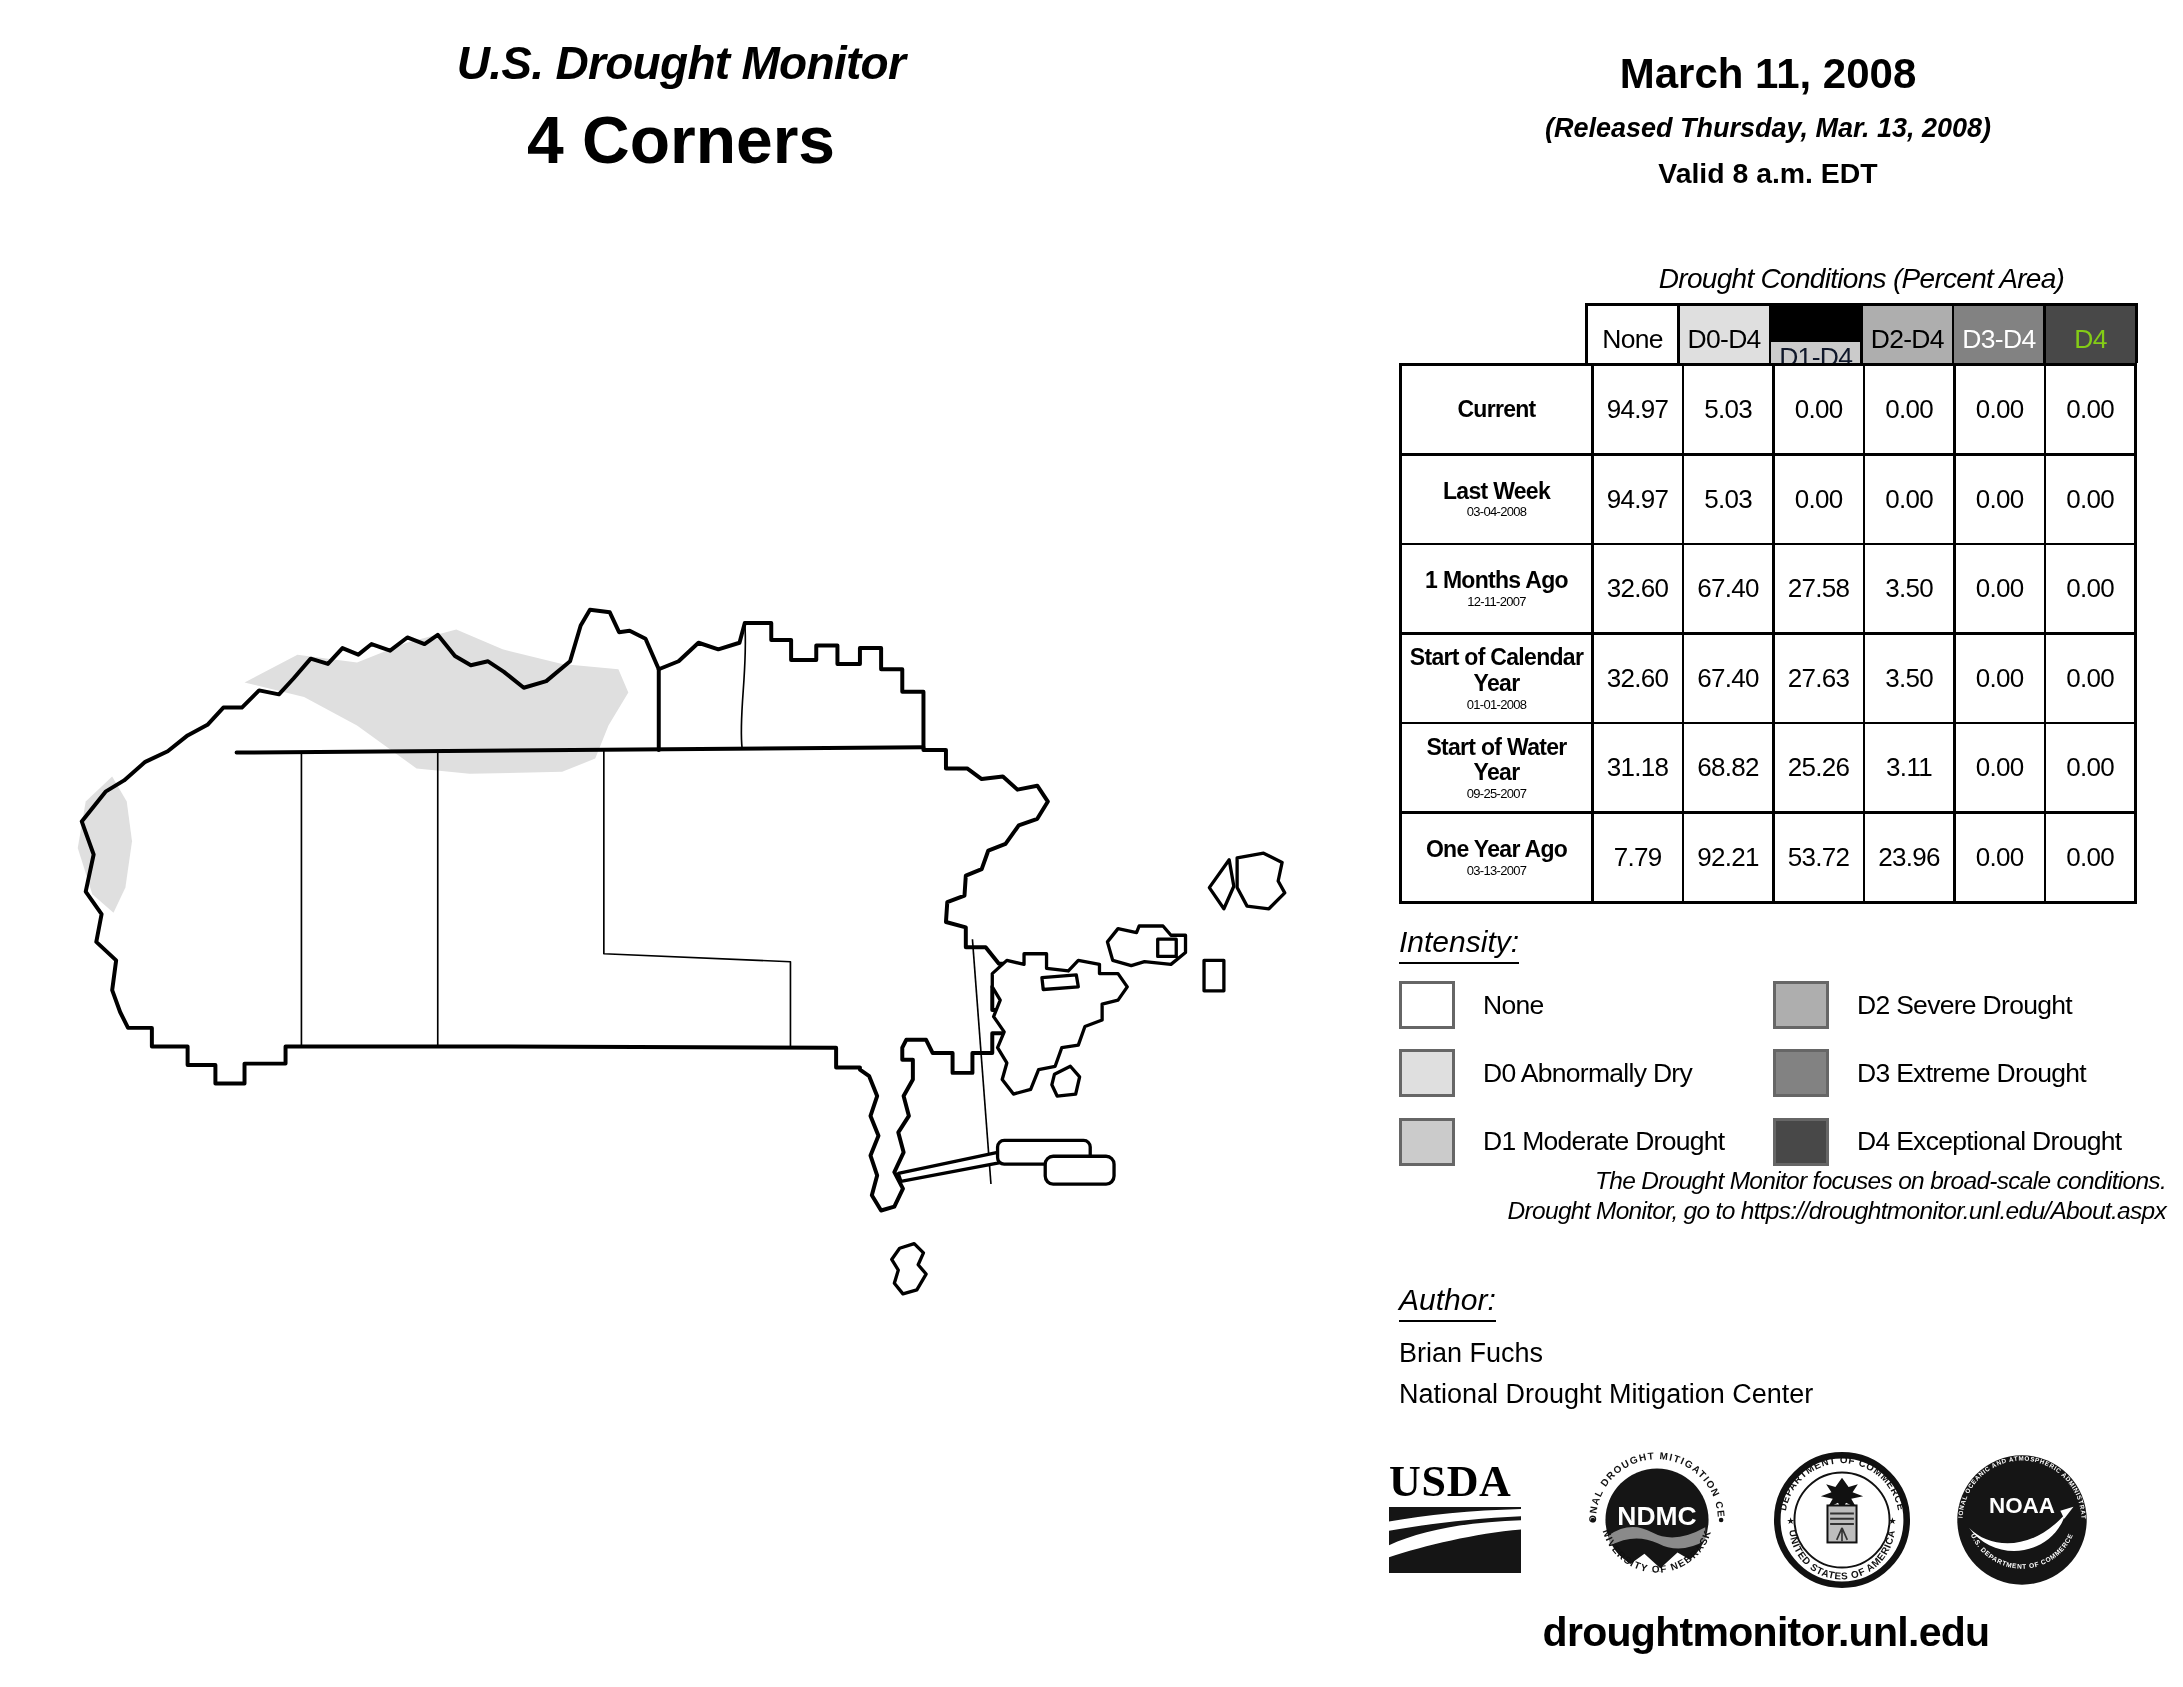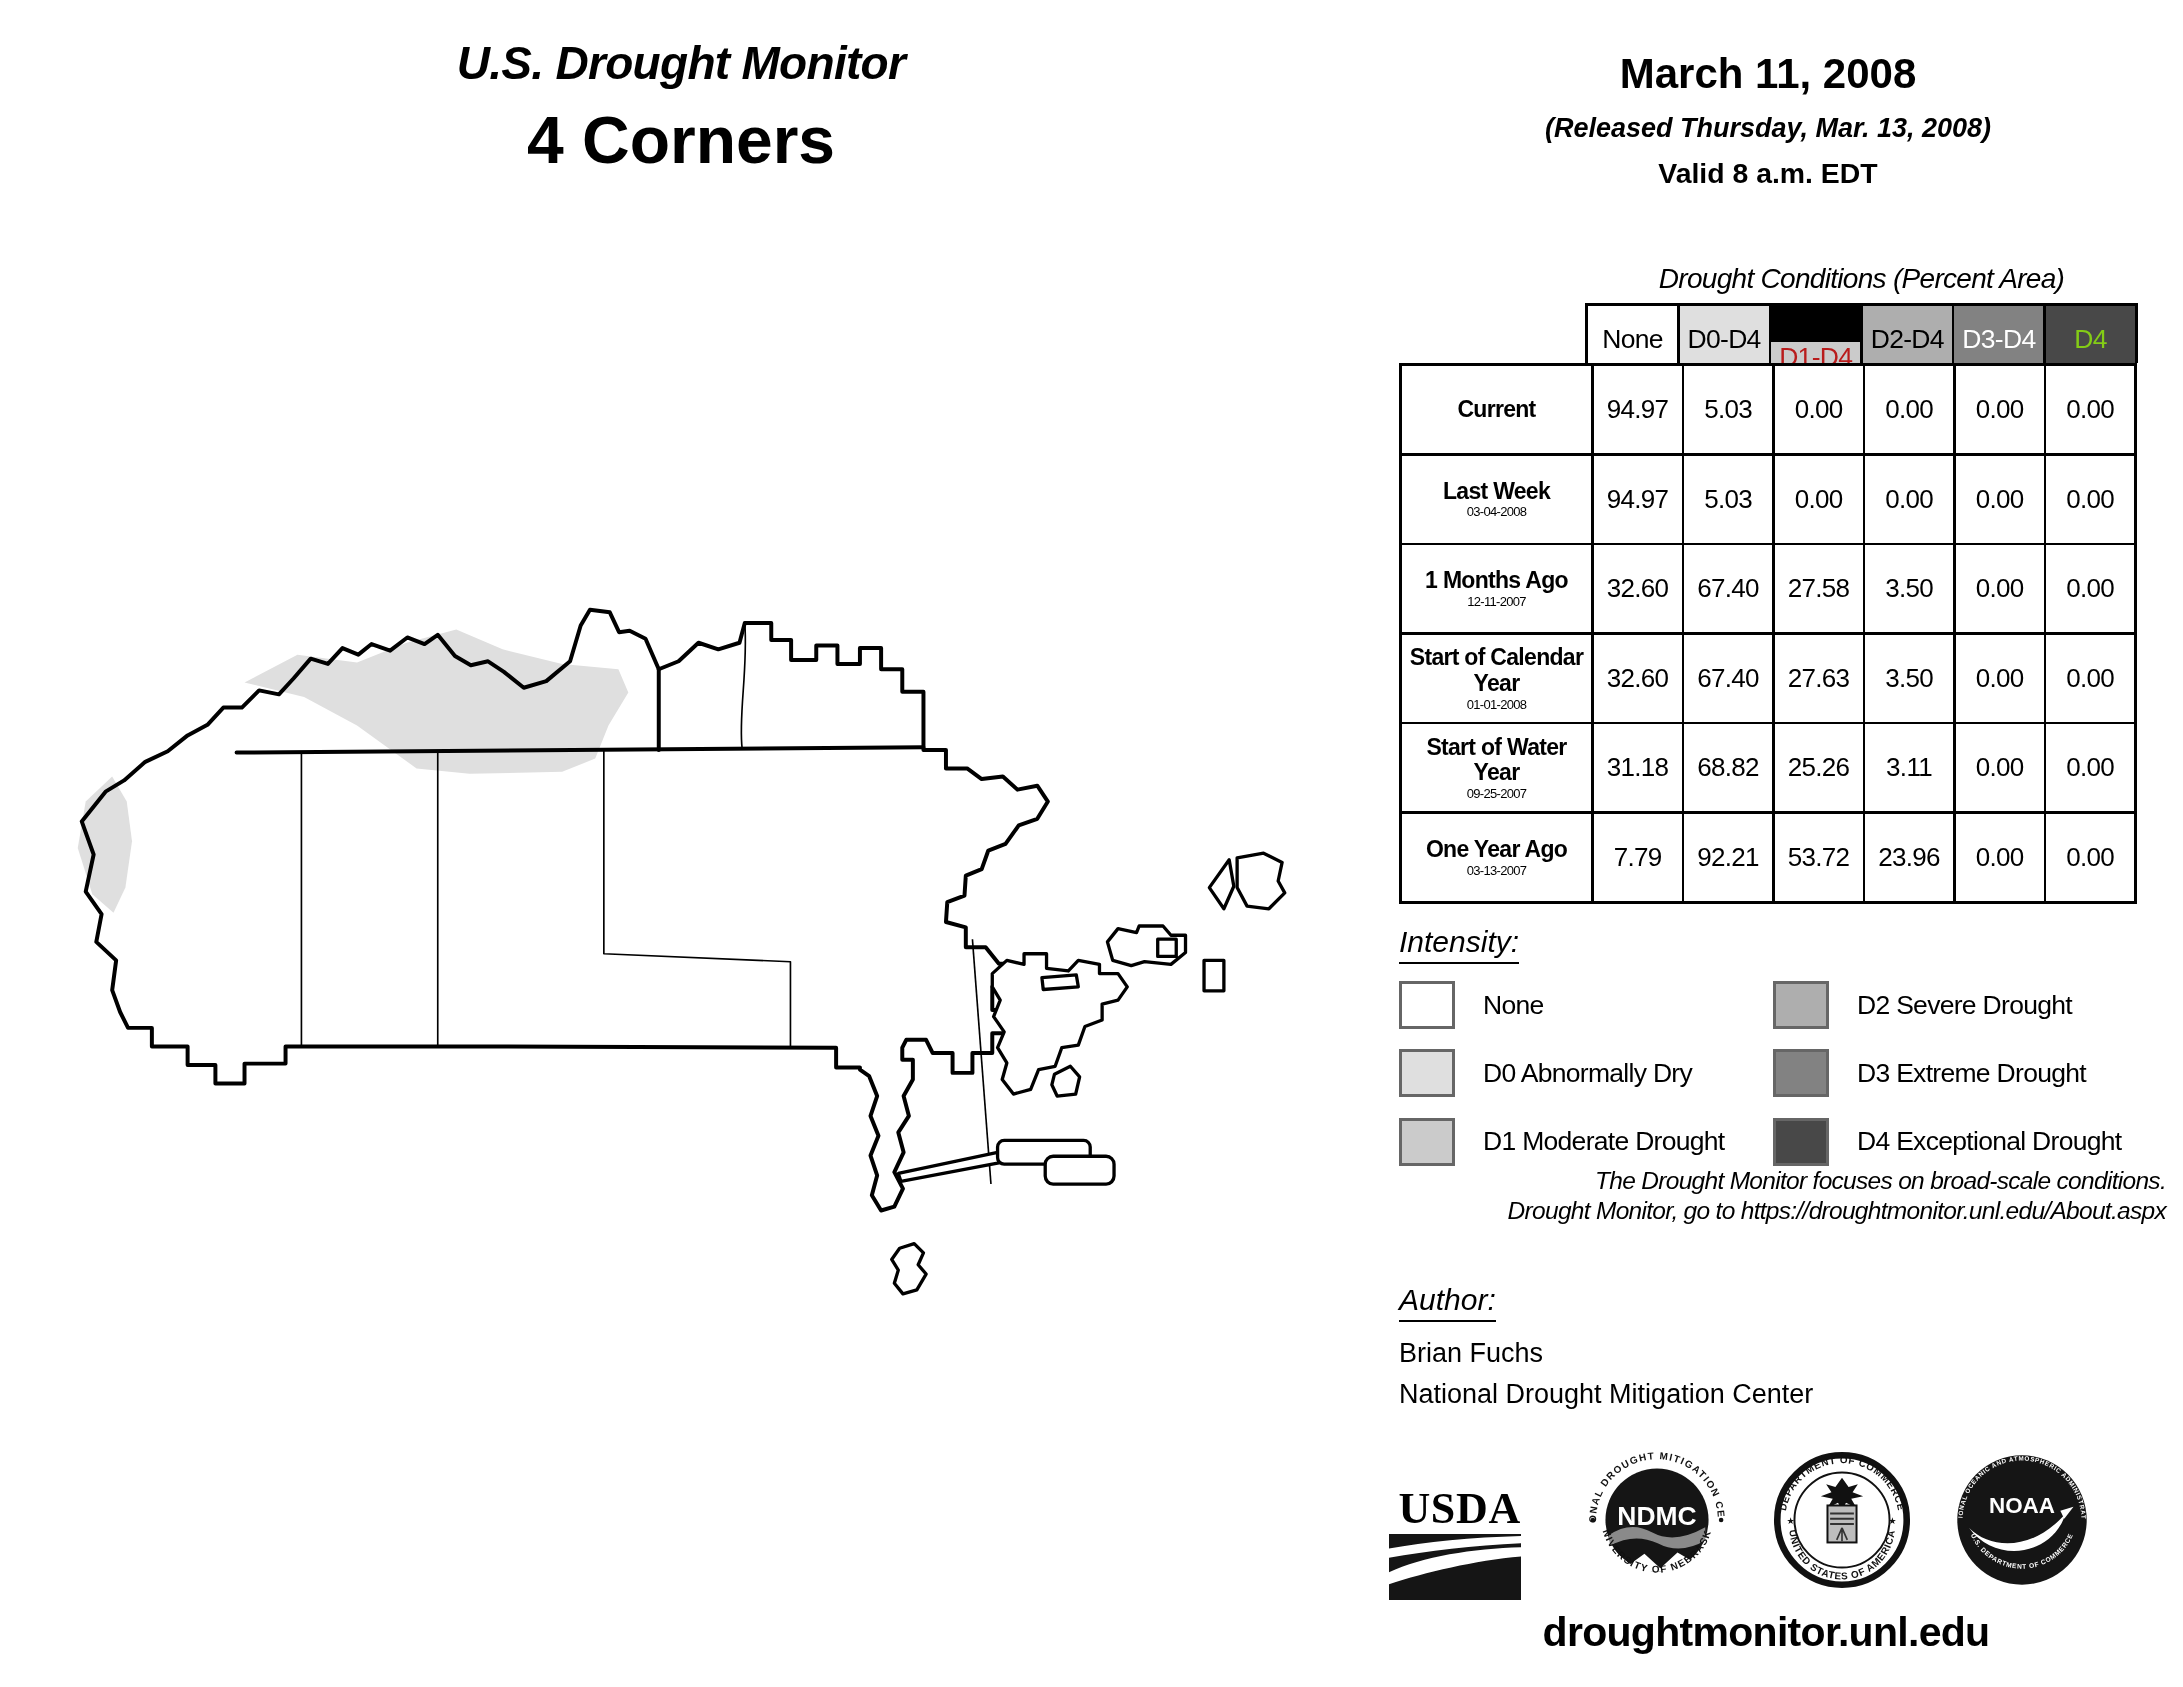--- a/index.html
+++ b/index.html
@@ -44,21 +44,21 @@
   .swatch{width:56px;height:48px;border:3.3px solid #666;box-sizing:border-box;margin-right:28px;flex:none;}
   .legend-label{font-size:26.5px;letter-spacing:-0.7px;}
   
   .disclaimer{left:1399px;top:1166px;width:767px;font-size:24.5px;font-style:italic;
     line-height:30px;letter-spacing:-0.7px;text-align:right;}
   .author-heading{left:1399px;top:1283px;font-size:30px;font-style:italic;
     border-bottom:2.6px solid #000;padding-bottom:2.6px;}
   .author-name{left:1399px;top:1338px;font-size:27px;}
   .author-org{left:1399px;top:1379px;font-size:27px;}
   
-  .usda{left:1389px;top:1456px;width:132px;text-align:right;margin-top:27px;}
+  .usda{left:1389px;top:1456px;width:132px;text-align:left;}
   .usda-text{font-family:"Liberation Serif", serif;font-weight:bold;font-size:44px;letter-spacing:0.7px;}
   .logo-ndmc{left:1581px;top:1444px;}
   .logo-doc{left:1772px;top:1450px;}
   .logo-noaa{left:1952px;top:1450px;}
   .site-url{left:1442px;top:1609px;width:648px;text-align:center;
     font-size:41px;font-weight:bold;letter-spacing:-0.7px;}
   
   .map{left:46px;top:603px;}
   .map .landfill{fill:#fff;stroke:none;}
   .map .thick{fill:none;stroke:#000;stroke-width:6;stroke-linejoin:round;stroke-linecap:round;}
@@ -77,21 +77,21 @@
 <div class="abs date-block">
   <div class="date-main">March 11, 2008</div>
   <div class="date-released">(Released Thursday, Mar. 13, 2008)</div>
   <div class="date-valid">Valid 8 a.m. EDT</div>
 </div>
 
 <div class="abs table-caption">Drought Conditions (Percent Area)</div>
 <div class="abs header-strip">
     <div class="hcell" style="background: rgb(255, 255, 255); color: rgb(0, 0, 0);">None</div>
     <div class="hcell" style="background: rgb(223, 223, 223); color: rgb(0, 0, 0);">D0-D4</div>
-    <div class="hcell" style="background: rgb(203, 203, 203); color: #b91c1c; margin-top: 36px;">D1-D4</div>
+    <div class="hcell" style="background: rgb(203, 203, 203); color: #0f172a; margin-top: 36px;">D1-D4</div>
     <div class="hcell" style="background: rgb(174, 174, 174); color: rgb(0, 0, 0);">D2-D4</div>
     <div class="hcell" style="background: rgb(130, 130, 130); color: rgb(255, 255, 255);">D3-D4</div>
     <div class="hcell" style="background: rgb(72, 72, 72); color: #84cc16;">D4</div>
   </div>
 <div class="abs table-body">
     <div class="lcell">
       <div class="rlabel">Current</div>
     </div>
     <div class="vcell">94.97</div>
     <div class="vcell">5.03</div>

